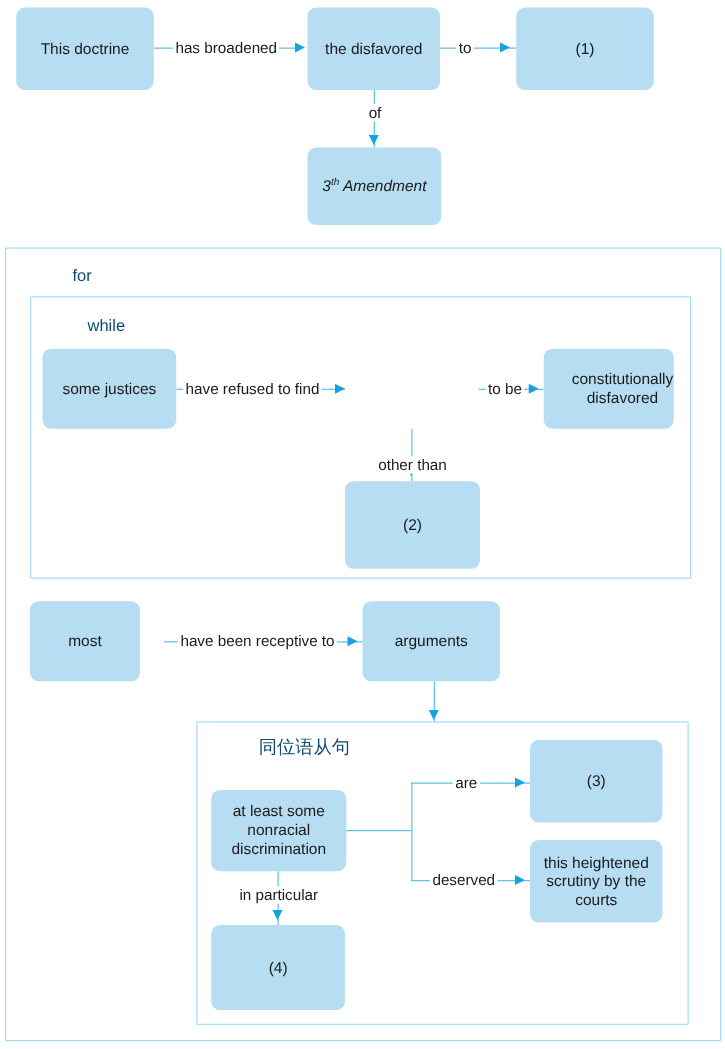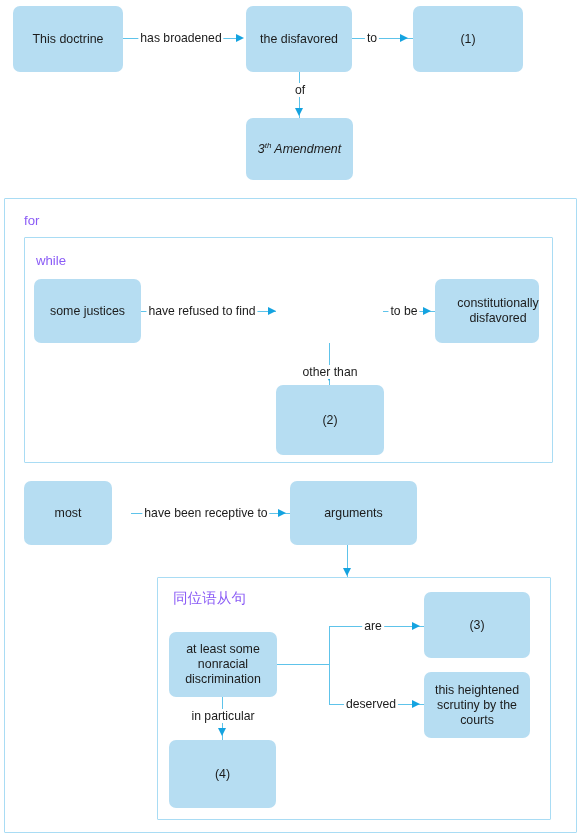--- a/index.html
+++ b/index.html
@@ -49,24 +49,25 @@
   
   .clause {
     position: absolute;
     box-sizing: border-box;
     border: 1px solid #a9dcf4;
     background: transparent;
     border-radius: 1px;
   }
   .clause-label {
     position: absolute;
-    color: #8b5cf6;
+    color: #0c4a6e;
     font-size: 13.2px;
     line-height: 16px;
     white-space: nowrap;
+    margin-left: 34px;
   }
   .clause-label.cjk {
     font-size: 14.6px;
   }
 
   
   .hline {
     position: absolute;
     height: 1px;
     background: #5ec3ea;
@@ -173,21 +174,21 @@
   </div>
 
   <div class="node" style="left:24px; top:481px; width:88px; height:64px;">
     <span>most</span>
   </div>
 
   <div class="hline" style="left:131px; top:513px; width:159px;"></div>
   <div class="arrow-r" style="left:278px; top:509px;"></div>
   <div class="elabel center" style="left:206px; top:506px;">have been receptive to</div>
 
-  <div class="node" style="left:290px; top:481px; width:127px; height:64px;justify-content:center;">
+  <div class="node" style="left:290px; top:481px; width:110px; height:64px;justify-content:center;">
     <span>arguments</span>
   </div>
 
   <div class="vline" style="left:347px; top:545px; height:33px;"></div>
   <div class="arrow-d" style="left:343px; top:568px;"></div>
 
   <div class="clause" style="left:157px; top:577px; width:394px; height:243px;"></div>
   <div class="clause-label cjk" style="left:173px; top:590px;">同位语从句</div>
 
   <div class="node" style="left:169px; top:632px; width:108px; height:65px;">

